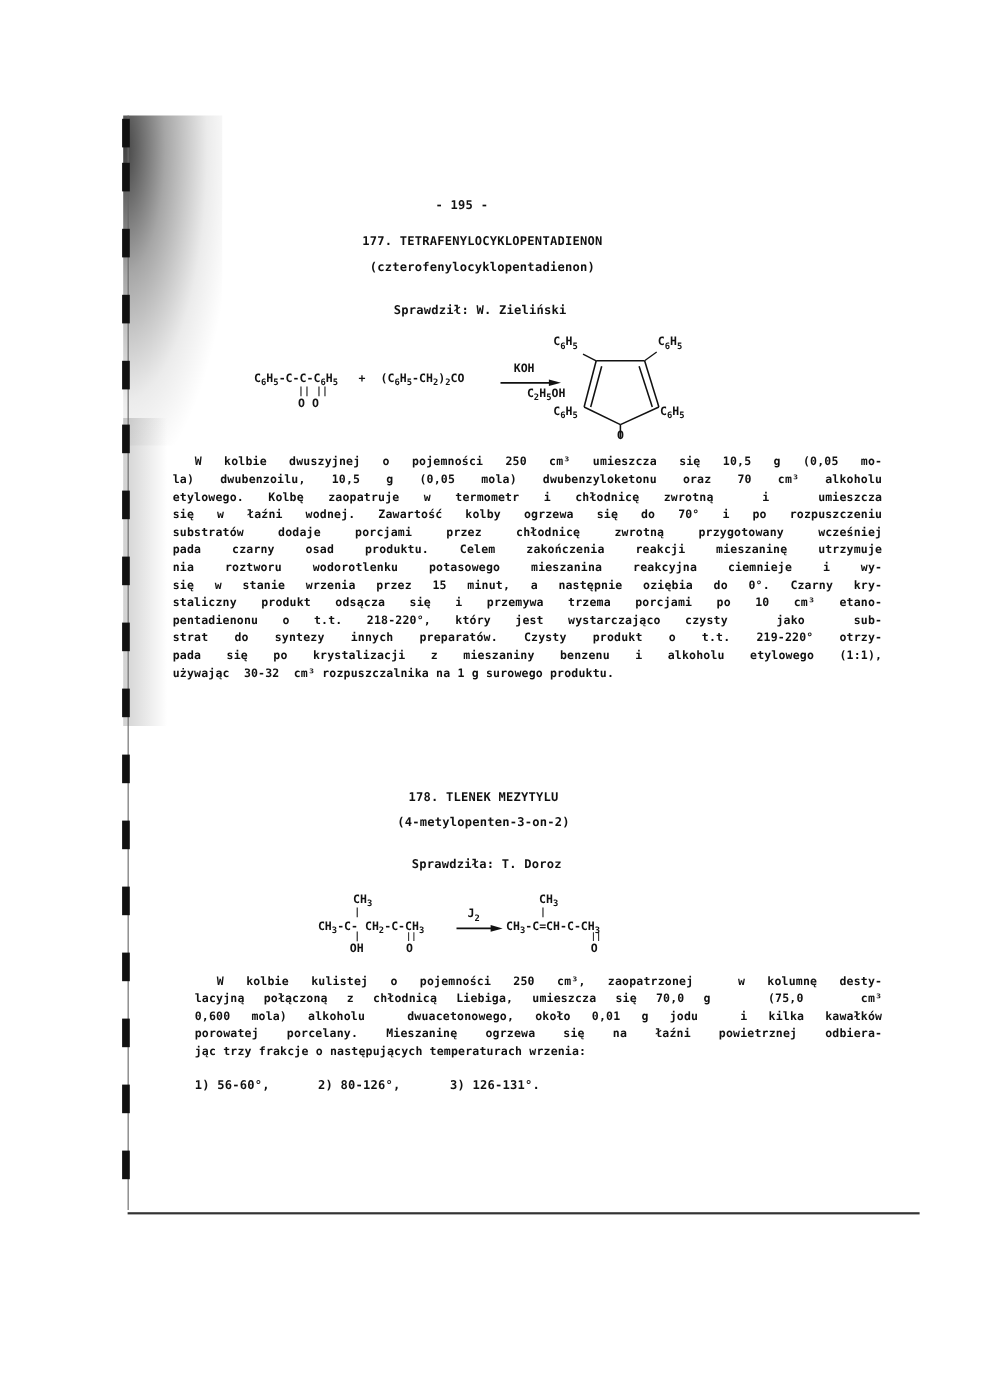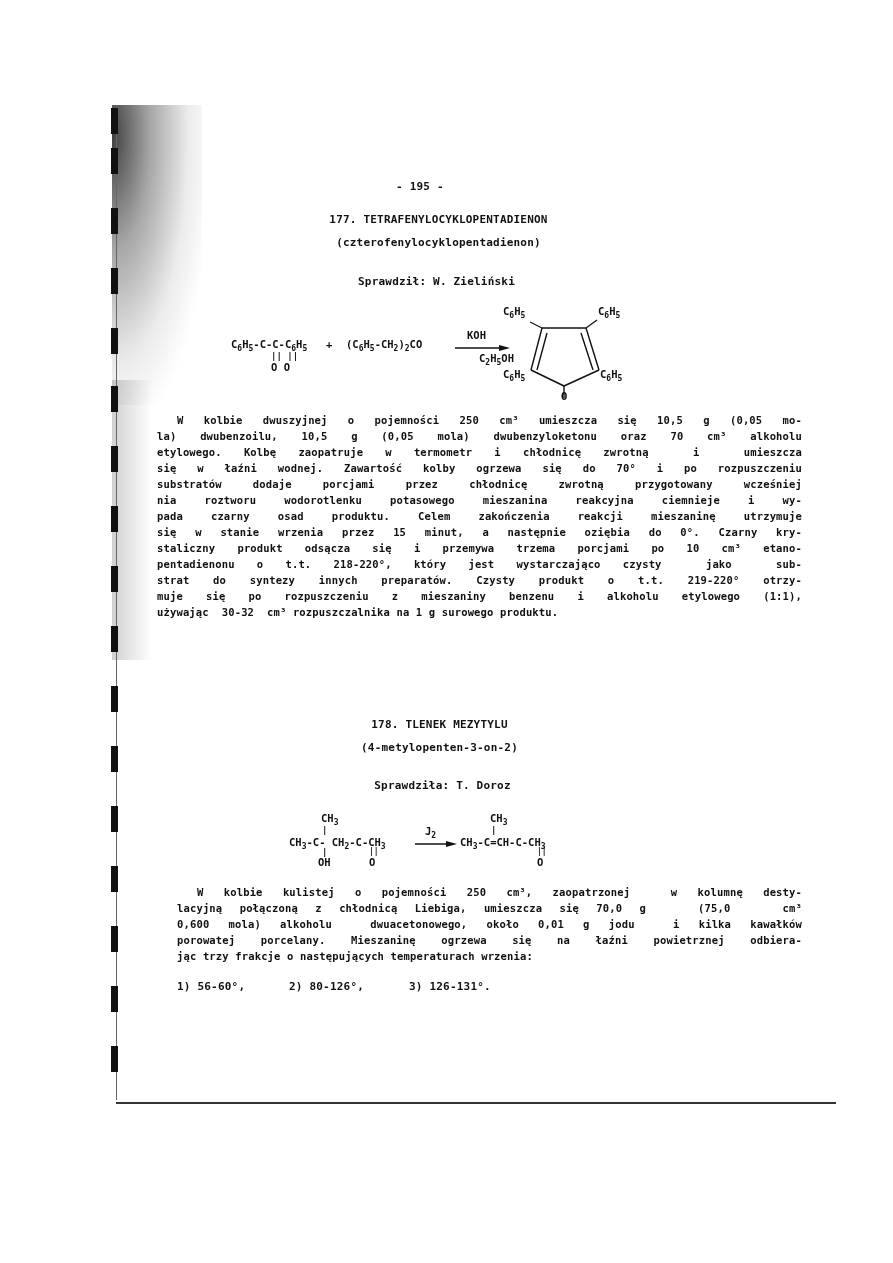--- a/index.html
+++ b/index.html
@@ -87,27 +87,27 @@
     <div class="chem" style="left:600px; top:368px;">C<sub>6</sub>H<sub>5</sub></div>
     <div class="chem" style="left:561px; top:390px;">O</div>
   </div>
 
   <div class="para" style="top:412px; left:157px; width:645px;">
     <span class="ln" style="padding-left:20px;">W kolbie dwuszyjnej o pojemności 250 cm³ umieszcza się 10,5 g (0,05 mo-</span>
     <span class="ln">la) dwubenzoilu, 10,5 g (0,05 mola) dwubenzyloketonu oraz 70 cm³ alkoholu</span>
     <span class="ln">etylowego. Kolbę zaopatruje w termometr i chłodnicę zwrotną  i  umieszcza</span>
     <span class="ln">się w łaźni wodnej. Zawartość kolby ogrzewa się do 70° i po rozpuszczeniu</span>
     <span class="ln">substratów dodaje porcjami przez chłodnicę zwrotną przygotowany wcześniej</span>
+    <span class="ln">pada czarny osad produktu. Celem zakończenia reakcji mieszaninę utrzymuje</span>
     <span class="ln">nia roztworu wodorotlenku potasowego mieszanina reakcyjna ciemnieje i wy-</span>
-    <span class="ln">pada czarny osad produktu. Celem zakończenia reakcji mieszaninę utrzymuje</span>
     <span class="ln">się w stanie wrzenia przez 15 minut, a następnie oziębia do 0°. Czarny kry-</span>
     <span class="ln">staliczny produkt odsącza się i przemywa trzema porcjami po 10 cm³ etano-</span>
     <span class="ln">pentadienonu o t.t. 218-220°, który jest wystarczająco czysty  jako  sub-</span>
     <span class="ln">strat do syntezy innych preparatów. Czysty produkt o t.t. 219-220° otrzy-</span>
-    <span class="ln">muje się po rozpuszczeniu z mieszaniny benzenu i alkoholu etylowego (1:1),</span>
+    <span class="ln">pada się po krystalizacji z mieszaniny benzenu i alkoholu etylowego (1:1),</span>
     <span class="ln last">używając  30-32  cm³ rozpuszczalnika na 1 g surowego produktu.</span>
   </div>
 
   <div class="txt center" style="left:0; width:893px; top:718px; transform: translateX(-7px);">178. TLENEK MEZYTYLU</div>
   <div class="txt center" style="left:0; width:893px; top:741px; transform: translateX(-7px);">(4-metylopenten-3-on-2)</div>
   <div class="txt center" style="left:0; width:893px; top:779px; transform: translateX(-4px);">Sprawdziła: T. Doroz</div>
 
   <div>
     <div class="chem" style="left:321px; top:812px;">CH<sub>3</sub></div>
     <div class="chem" style="left:322px; top:825px; font-size:9px;">|</div>

